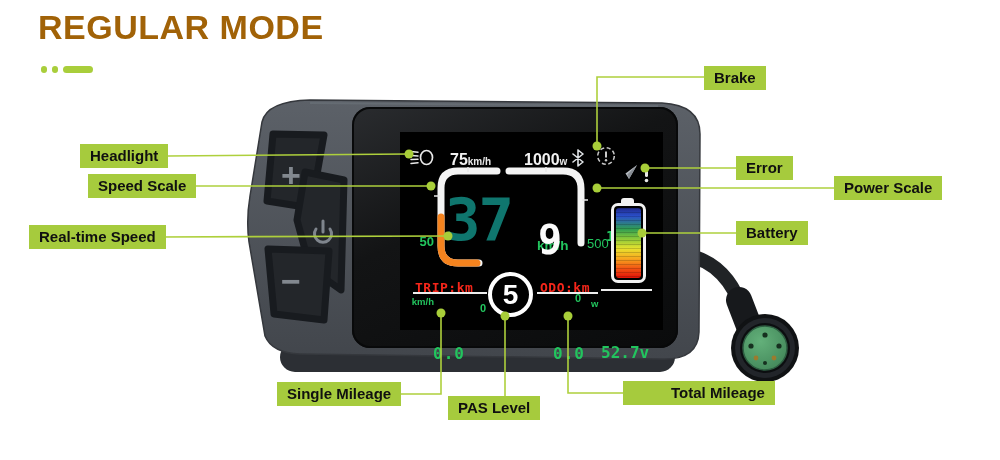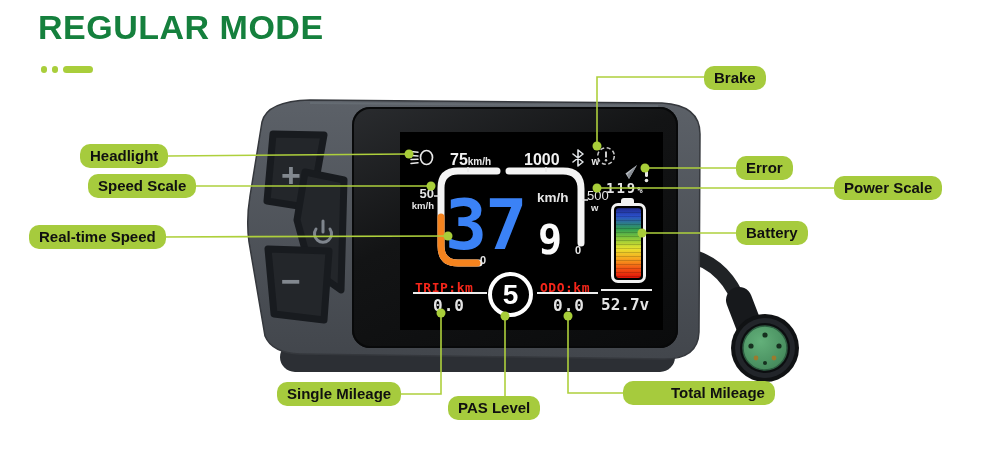--- a/index.html
+++ b/index.html
@@ -1,42 +1,42 @@
 <!DOCTYPE html>
 <html><head>
 <meta charset="utf-8">
 <style>
   html,body{margin:0;padding:0;background:#ffffff;}
   #canvas{position:relative;width:1000px;height:460px;background:#ffffff;overflow:hidden;
           font-family:"Liberation Sans",sans-serif;}
 
   
   .page-title{position:absolute;left:38px;top:8px;font-size:34px;font-weight:800;
-              letter-spacing:.5px;color:#15803d;white-space:nowrap;}
+              letter-spacing:.5px;color:#a16207;white-space:nowrap;}
   .title-marks{position:absolute;left:41px;top:66px;display:flex;gap:5px;}
   .title-marks i{display:block;height:7px;border-radius:4px;background:#a9ce3b;}
   .tm-dot{width:6px;} .tm-bar{width:30px;}
 
   
   .pill{position:absolute;background:#a6cb3d;color:#101010;font-weight:bold;font-size:15px;
-        line-height:19px;padding:2px 10px 3px;border-radius:10px;white-space:nowrap;z-index:6;}
+        line-height:19px;padding:2px 10px 3px;border-radius:0;white-space:nowrap;z-index:6;}
 
   
   #glass{position:absolute;left:352px;top:107px;width:326px;height:241px;border-radius:18px;
          background:linear-gradient(155deg,#2a2c2f 0%,#131415 40%,#0a0b0c 100%);
          box-shadow:inset 0 0 0 2px #08090a;z-index:2;}
   #screen{position:absolute;left:400px;top:132px;width:263px;height:198px;background:#000;z-index:3;}
   #screen .abs{position:absolute;}
-  .wt{color:#e5e5e5;}
+  .wt{color:#22c55e;margin-top:48px;}
   .seg{font-family:"DejaVu Sans Mono",monospace;font-weight:bold;}
   .lbl-big{font-size:16px;font-weight:bold;color:#f2f2f2;}
   .lbl-unit{font-size:10px;font-weight:bold;color:#e9e9e9;}
   .red{color:#f5261a;}
   .hline{position:absolute;height:2px;background:#ececec;}
-  .speed-big{font-size:70px;line-height:1;letter-spacing:-2px;color:#3b82f6;text-align:center;}
+  .speed-big{font-size:59px;line-height:1;letter-spacing:-2px;color:#0f766e;text-align:center;}
   .speed-dec{font-size:40px;line-height:1;color:#fbfbfb;}
   #pas-circle{position:absolute;left:88px;top:140px;width:45px;height:45px;border:4px solid #fff;
               border-radius:50%;background:#000;display:flex;align-items:center;justify-content:center;
               font-size:28px;font-weight:bold;color:#fff;box-sizing:border-box;}
   #batt-nub{position:absolute;left:221px;top:66px;width:13px;height:6px;background:#f2f2f2;
             border-radius:3px 3px 0 0;}
   #batt-body{position:absolute;left:211px;top:71px;width:35px;height:80px;border:3px solid #f2f2f2;
              border-radius:7px;background:#000;box-sizing:border-box;padding:2px;}
   #batt-fill{width:100%;height:100%;border-radius:3px;
       background:
@@ -139,21 +139,21 @@
           <line x1="1" y1="6.5" x2="8" y2="6.9"></line>
         <line x1="1" y1="10.5" x2="8" y2="10.3"></line>
           <line x1="1" y1="14.5" x2="8" y2="13.8"></line>
       </g>
     </svg>
 
     <div class="abs" style="left:50px;top:19px;display:flex;align-items:baseline;">
       <span class="lbl-big">75</span>
         <span class="lbl-unit">km/h</span>
     </div>
-    <div class="abs" style="left:124px;top:19px;display:flex;align-items:baseline;gap:32px;">
+    <div class="abs" style="left:124px;top:19px;display:flex;align-items:baseline;">
       <span class="lbl-big">1000</span>
         <span class="lbl-unit">w</span>
     </div>
 
     <svg class="abs" style="left:172px;top:17px;" width="12" height="18" viewBox="0 0 12 18">
       <path d="M6,1 L6,17 M6,1 L11,5 L1,13 M6,17 L11,13 L1,5" fill="none" stroke="#dfe3e6" stroke-width="1.6" stroke-linejoin="round" stroke-linecap="round"></path>
     </svg>
 
     <svg class="abs" style="left:196px;top:14px;" width="20" height="20" viewBox="0 0 20 20">
       <circle cx="10" cy="10" r="8.3" fill="none" stroke="#c9c9c9" stroke-width="1.5" stroke-dasharray="4 2.6"></circle>

